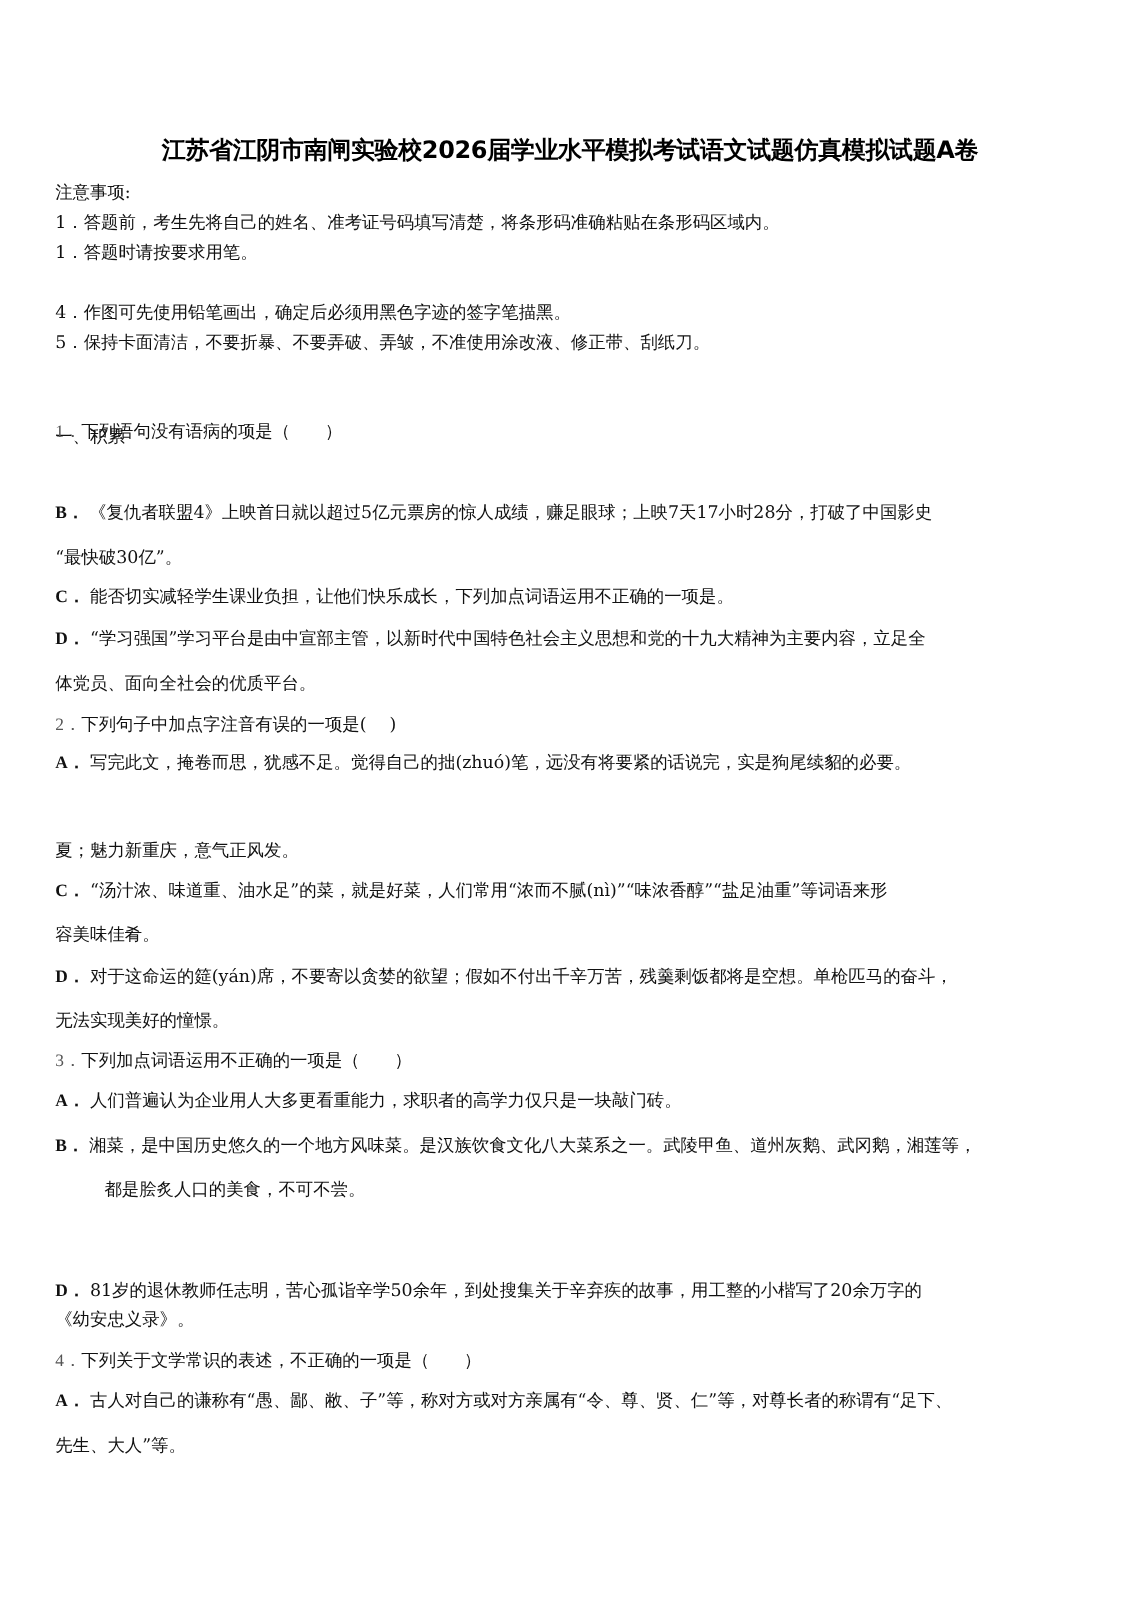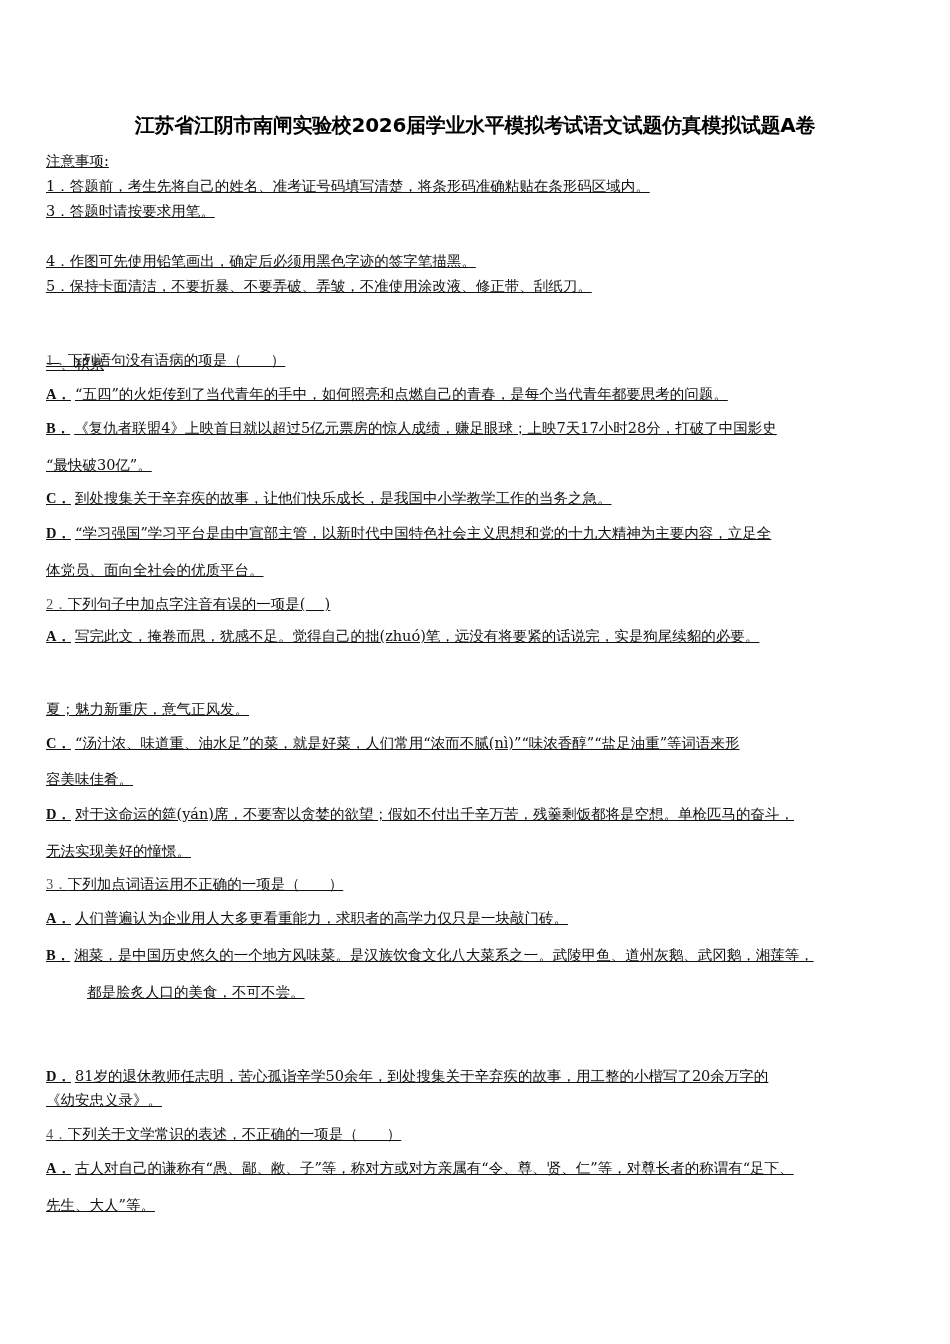--- a/index.html
+++ b/index.html
@@ -35,21 +35,20 @@
       white-space: nowrap;
       color: #000000;
     }
     .line {
       position: absolute;
       left: 46px;
       font-size: 14.5px;
       line-height: 20px;
       white-space: nowrap;
       color: #111111;
-      text-decoration: underline;
     }
     .notice {
       font-size: 14.5px;
     }
     .qnum {
       color: #555555;
       font-family: "Liberation Serif", serif;
     }
     .optlabel {
       font-weight: bold;
@@ -63,38 +62,35 @@
   </style>
 </head>
 <body>
 
 <div class="page">
 
   <div class="title">江苏省江阴市南闸实验校2026届学业水平模拟考试语文试题仿真模拟试题A卷</div>
 
   <div class="line notice" style="top:151px;">注意事项:</div>
   <div class="line notice" style="top:176px;">1．答题前，考生先将自己的姓名、准考证号码填写清楚，将条形码准确粘贴在条形码区域内。</div>
-  <div class="line notice" style="top:201px;">3．答题时请按要求用笔。</div>
+  <div class="line notice" style="top:201px;">1．答题时请按要求用笔。</div>
   <div class="line notice" style="top:251px;">4．作图可先使用铅笔画出，确定后必须用黑色字迹的签字笔描黑。</div>
   <div class="line notice" style="top:276px;">5．保持卡面清洁，不要折暴、不要弄破、弄皱，不准使用涂改液、修正带、刮纸刀。</div>
 
   <div class="line section" style="top:326px;">一、积累</div>
 
   <div class="line" style="top:350px;">
     <span class="qnum">1．</span><span>下列语句没有语病的项是（　　）</span>
   </div>
-  <div class="line" style="top:384px;">
-    <span class="optlabel">A．</span><span>“五四”的火炬传到了当代青年的手中，如何照亮和点燃自己的青春，是每个当代青年都要思考的问题。</span>
-  </div>
   <div class="line" style="top:418px;">
     <span class="optlabel">B．</span><span>《复仇者联盟4》上映首日就以超过5亿元票房的惊人成绩，赚足眼球；上映7天17小时28分，打破了中国影史</span>
   </div>
   <div class="line" style="top:455px;">“最快破30亿”。</div>
   <div class="line" style="top:488px;">
-    <span class="optlabel">C．</span><span>到处搜集关于辛弃疾的故事，让他们快乐成长，是我国中小学教学工作的当务之急。</span>
+    <span class="optlabel">C．</span><span>能否切实减轻学生课业负担，让他们快乐成长，下列加点词语运用不正确的一项是。</span>
   </div>
   <div class="line" style="top:523px;">
     <span class="optlabel">D．</span><span>“学习强国”学习平台是由中宣部主管，以新时代中国特色社会主义思想和党的十九大精神为主要内容，立足全</span>
   </div>
   <div class="line" style="top:560px;">体党员、面向全社会的优质平台。</div>
 
   <div class="line" style="top:594px;">
     <span class="qnum">2．</span><span>下列句子中加点字注音有误的一项是(　 )</span>
   </div>
   <div class="line" style="top:626px;">

